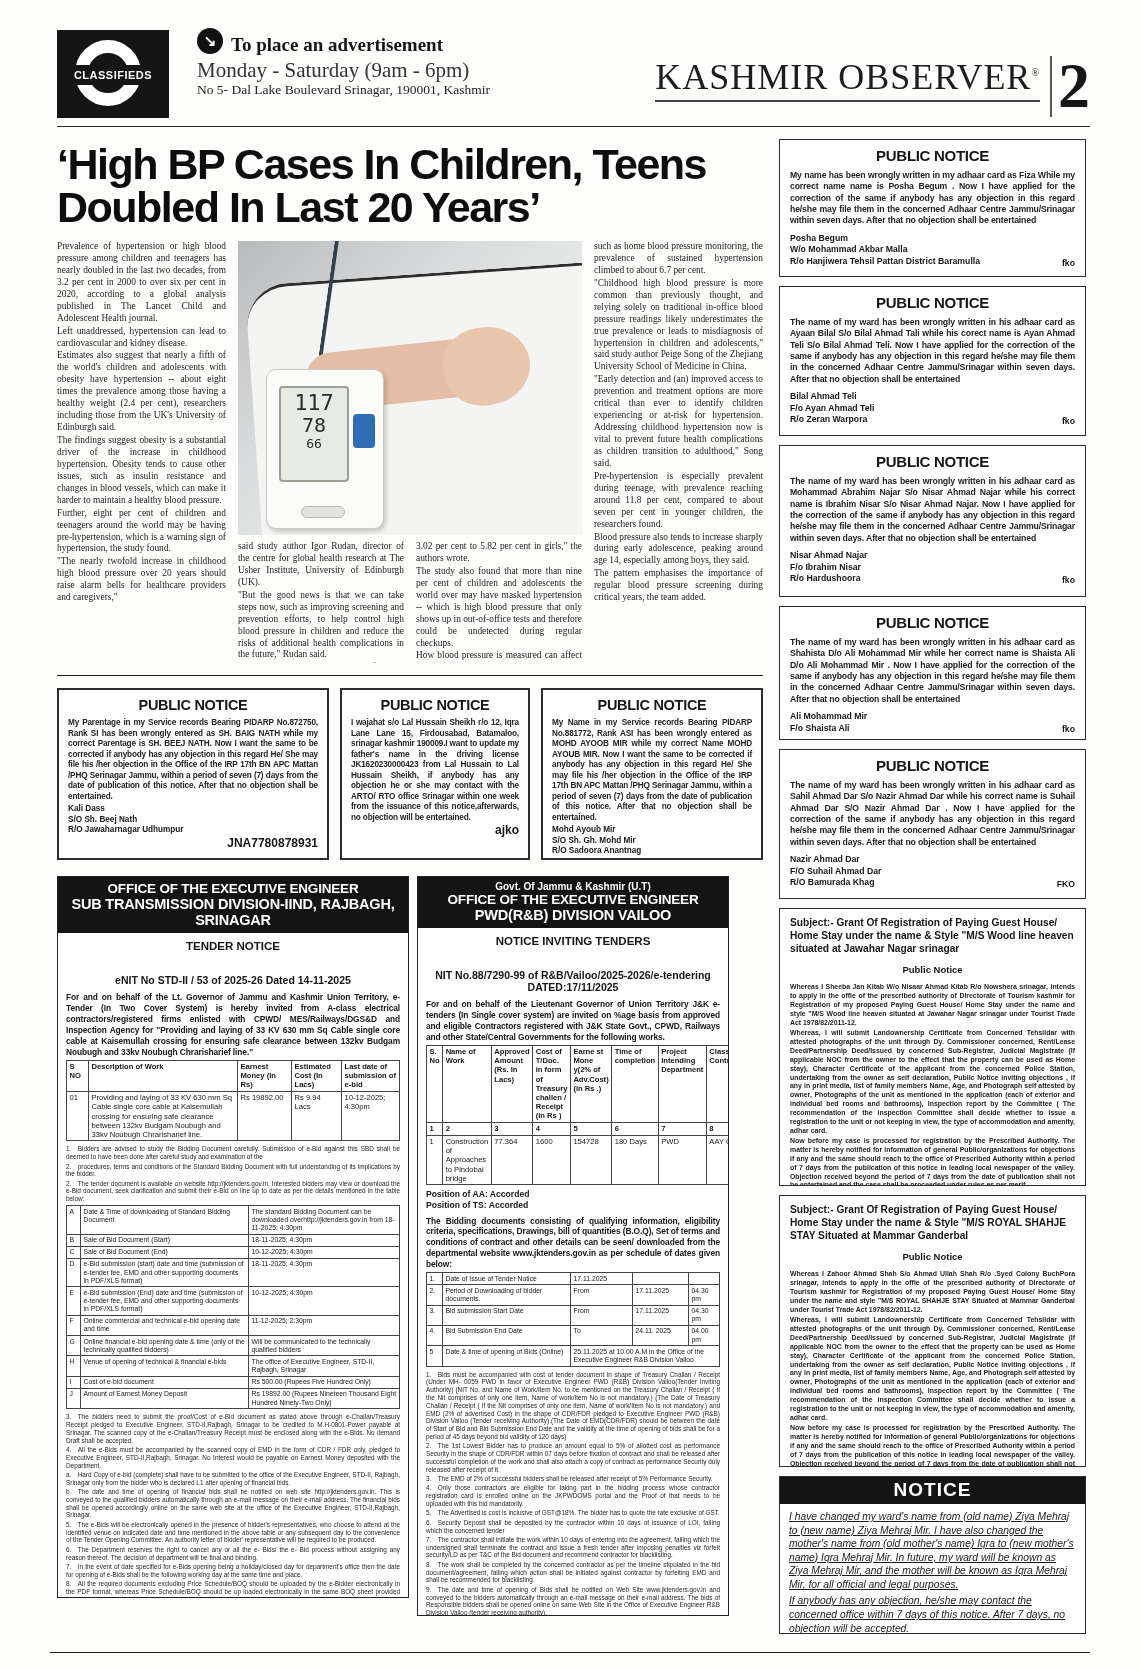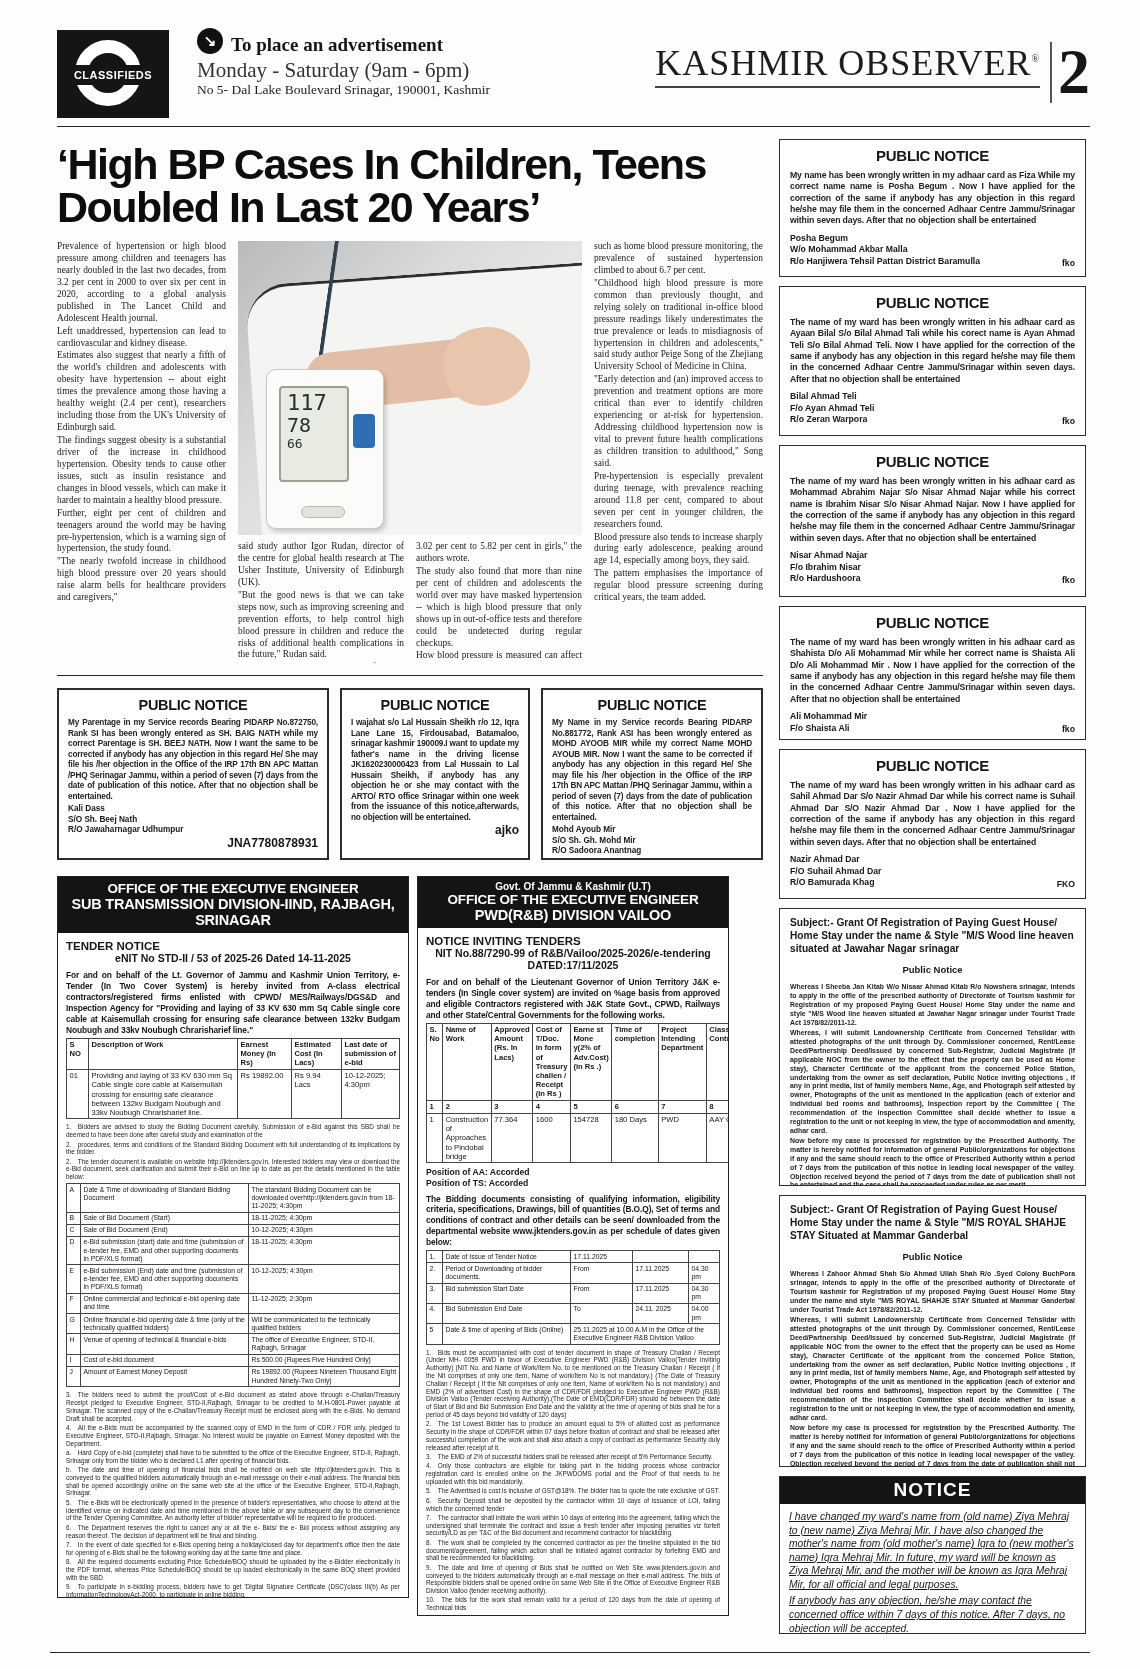--- a/index.html
+++ b/index.html
@@ -18,21 +18,21 @@
                 display:flex; align-items:center; justify-content:center; }
   .call { margin-left:28px; padding-top:2px; }
   .call-top { display:flex; align-items:center; gap:8px; }
   .arrow-ic { width:26px; height:26px; background:#111; border-radius:50%; color:#fff;
               font-size:15px; font-weight:bold; display:flex; align-items:center; justify-content:center;
               position:relative; top:-4px; }
   .call-l1 { font-family:"Liberation Serif", serif; font-weight:bold; font-size:19px; }
   .call-l2 { font-family:"Liberation Serif", serif; font-weight:bold; font-size:33px; letter-spacing:.5px; line-height:1.05; }
   .call-l3 { font-family:"Liberation Serif", serif; font-size:21px; color:#333; line-height:1.15; }
   .call-l4 { font-family:"Liberation Serif", serif; font-size:13.5px; color:#222; }
-  .mast { margin-left:auto; display:flex; align-items:stretch; padding-top:12px; }
+  .mast { margin-left:auto; display:flex; align-items:stretch; padding-top:12px;margin-top:14px; }
   .mast-main { text-align:left; }
   .mast-title { font-family:"Liberation Serif", serif; font-size:36px; letter-spacing:1px; color:#1d1d1d;
                 border-bottom:2px solid #444; padding-bottom:2px; white-space:nowrap; }
   .mast-title sup { font-size:10px; }
   .mast-date { font-size:18px; font-weight:bold; padding-top:3px; color:#1d1d1d; }
   .mast-page { font-family:"Liberation Serif", serif; font-size:64px; font-weight:bold; line-height:.95;
                border-left:2px solid #555; margin-left:10px; padding-left:6px; }
   .hdr-rule { border-top:1.5px solid #2a2a2a; margin:8px 50px 0 57px; }
 
   
@@ -58,21 +58,21 @@
               border-radius:42px 60px 0 0; border-top:3px solid #2e2e2e; border-right:3px solid #2e2e2e;
               transform:rotate(-4deg); }
   .ph-arm { position:absolute; right:86px; top:104px; width:190px; height:58px; background:#e3bda6;
             border-radius:30px 34px 34px 30px; transform:rotate(-6deg); }
   .ph-hand { position:absolute; right:52px; top:86px; width:86px; height:78px; background:#e8c6ae;
              border-radius:46% 54% 52% 48%; transform:rotate(-10deg); }
   .ph-dev { position:absolute; left:28px; top:128px; width:118px; height:160px; background:#fbfbf9;
             border:1px solid #c9c9c4; border-radius:10px; box-shadow:2px 3px 4px rgba(0,0,0,.18); }
   .ph-lcd { position:absolute; left:12px; top:16px; width:70px; height:96px; background:#e7ebe2;
             border:2px solid #9aa095; border-radius:4px; font-family:"DejaVu Sans Mono", monospace;
-            color:#283028; text-align:left; padding:4px 6px; }
+            color:#283028; text-align:center; padding:4px 6px; }
   .ph-lcd .v1 { font-size:22px; line-height:1; }
   .ph-lcd .v2 { font-size:20px; line-height:1.1; }
   .ph-lcd .v3 { font-size:13px; line-height:1.2; }
   .ph-btn { position:absolute; right:8px; top:44px; width:22px; height:34px; background:#2f6db5; border-radius:4px; }
   .ph-btn2 { position:absolute; left:34px; bottom:10px; width:44px; height:12px; background:#e3e3de;
              border:1px solid #b9b9b2; border-radius:7px; }
   .ph-tube { position:absolute; left:90px; top:-30px; width:210px; height:170px;
              border-left:4px solid #33404d; border-top:4px solid #33404d; border-radius:26px 0 0 0; transform:rotate(8deg); }
 
   .art-rule { border-top:1.5px solid #222; margin:10px 0 12px; }
@@ -91,22 +91,22 @@
   
   .tenderrow { display:flex; gap:8px; margin-top:16px; }
   .tbox { border:1.5px solid #222; background:#fff; overflow:hidden; }
   .tbox-l { width:352px; height:722px; padding:0 0 4px; }
   .tbox-r { width:312px; height:740px; padding:0 0 4px; }
   .blackbar { background:#141414; color:#fff; text-align:center; padding:4px 4px 5px; }
   .blackbar .bb1 { font-weight:bold; font-size:13.5px; letter-spacing:-.2px; }
   .blackbar .bb2 { font-weight:bold; font-size:14.5px; letter-spacing:-.2px; }
   .blackbar .bb0 { font-weight:bold; font-size:10px; }
   .tpad { padding:4px 8px 0; }
-  .ttitle { font-weight:bold; font-size:11.5px; margin-top:3px; }
-  .tnit { text-align:center; font-weight:bold; font-size:10.5px; margin:0 0 6px; }
+  .ttitle { text-align:center; font-weight:bold; font-size:11.5px; margin-top:3px; }
+  .tnit { text-align:center; font-weight:bold; font-size:10.5px; margin:22px 0 6px; }
   .tintro { font-size:8.4px; font-weight:600; line-height:1.3; text-align:justify; letter-spacing:-.1px; }
   table.tt { border-collapse:collapse; width:100%; margin-top:2px; }
   table.tt th, table.tt td { border:1px solid #444; font-size:7.6px; padding:1.5px 2.5px;
                              vertical-align:top; text-align:left; line-height:1.2; }
   table.tt th { font-weight:bold; }
   .tnotes { margin-top:4px; }
   .tnotes p { font-size:6.4px; line-height:1.22; text-align:justify; margin-bottom:1.5px; color:#1d1d1d; }
   .tsched td { font-size:6.8px !important; }
   .tfoot { display:flex; justify-content:space-between; align-items:flex-end; margin-top:6px; }
   .tfoot .sig { font-size:7.5px; font-weight:bold; text-align:right; white-space:pre-line; line-height:1.3; }

